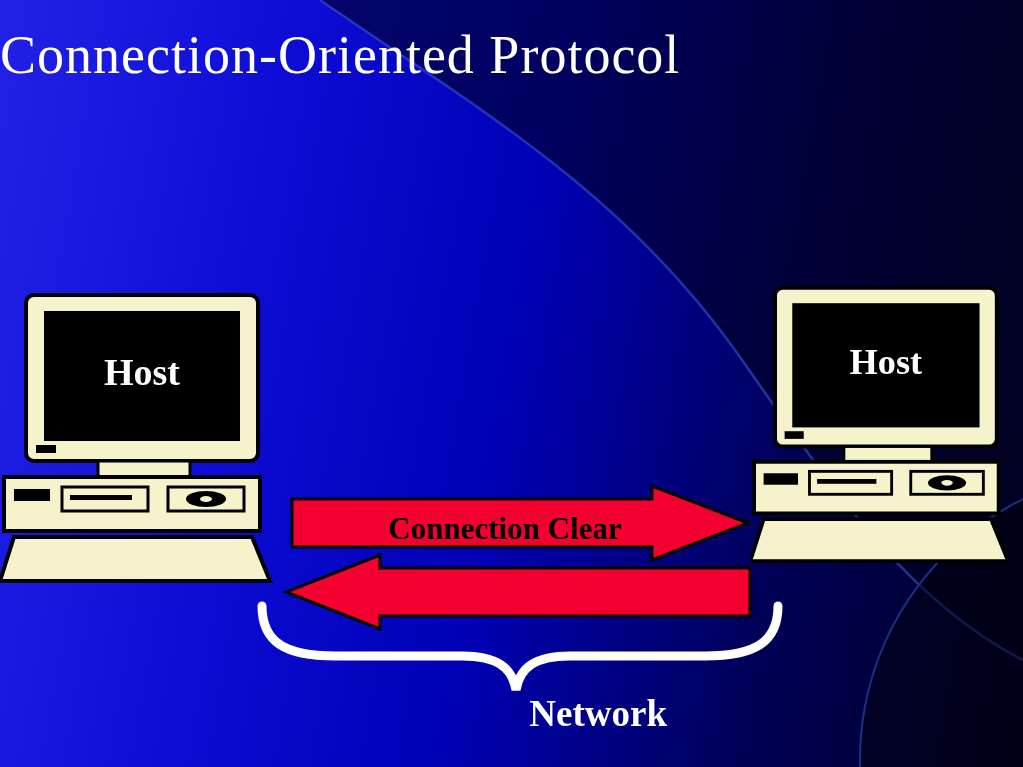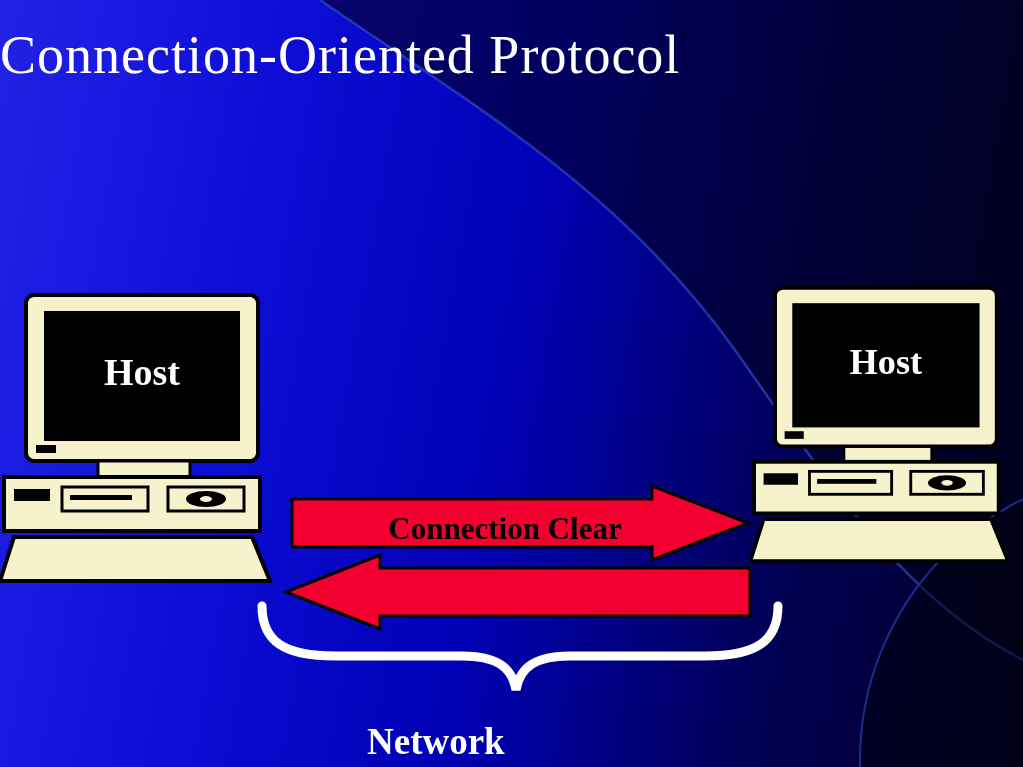--- a/index.html
+++ b/index.html
@@ -33,25 +33,24 @@
   .arrow-label{
     font-weight:bold;
     color:#000000;
     text-align:center;
     line-height:1.2;
   }
   #label-forward{left:310px;top:503px;width:390px;font-size:31px;margin-top:7px;}
   #label-back{left:330px;top:576px;width:340px;font-size:29px;}
   #network-label{
     left:367px;top:692px;width:300px;
-    text-align:left;
+    text-align:right;
     font-weight:bold;
     font-size:37px;
     color:#ffffff;
-    margin-top:28px;
   }
 </style>
 </head>
 <body>
 
 <div id="slide">
 
   <svg id="bg-swoosh" class="abs" viewBox="0 0 1023 767">
     <path d="M 320 0 C 480 110 620 190 735 350 C 830 485 905 600 1023 660 L 1023 0 Z" fill="rgba(0,0,26,0.55)"></path>
     <path d="M 320 0 C 480 110 620 190 735 350 C 830 485 905 600 1023 660" fill="none" stroke="#3a5bd9" stroke-width="2.5" opacity="0.55"></path>

